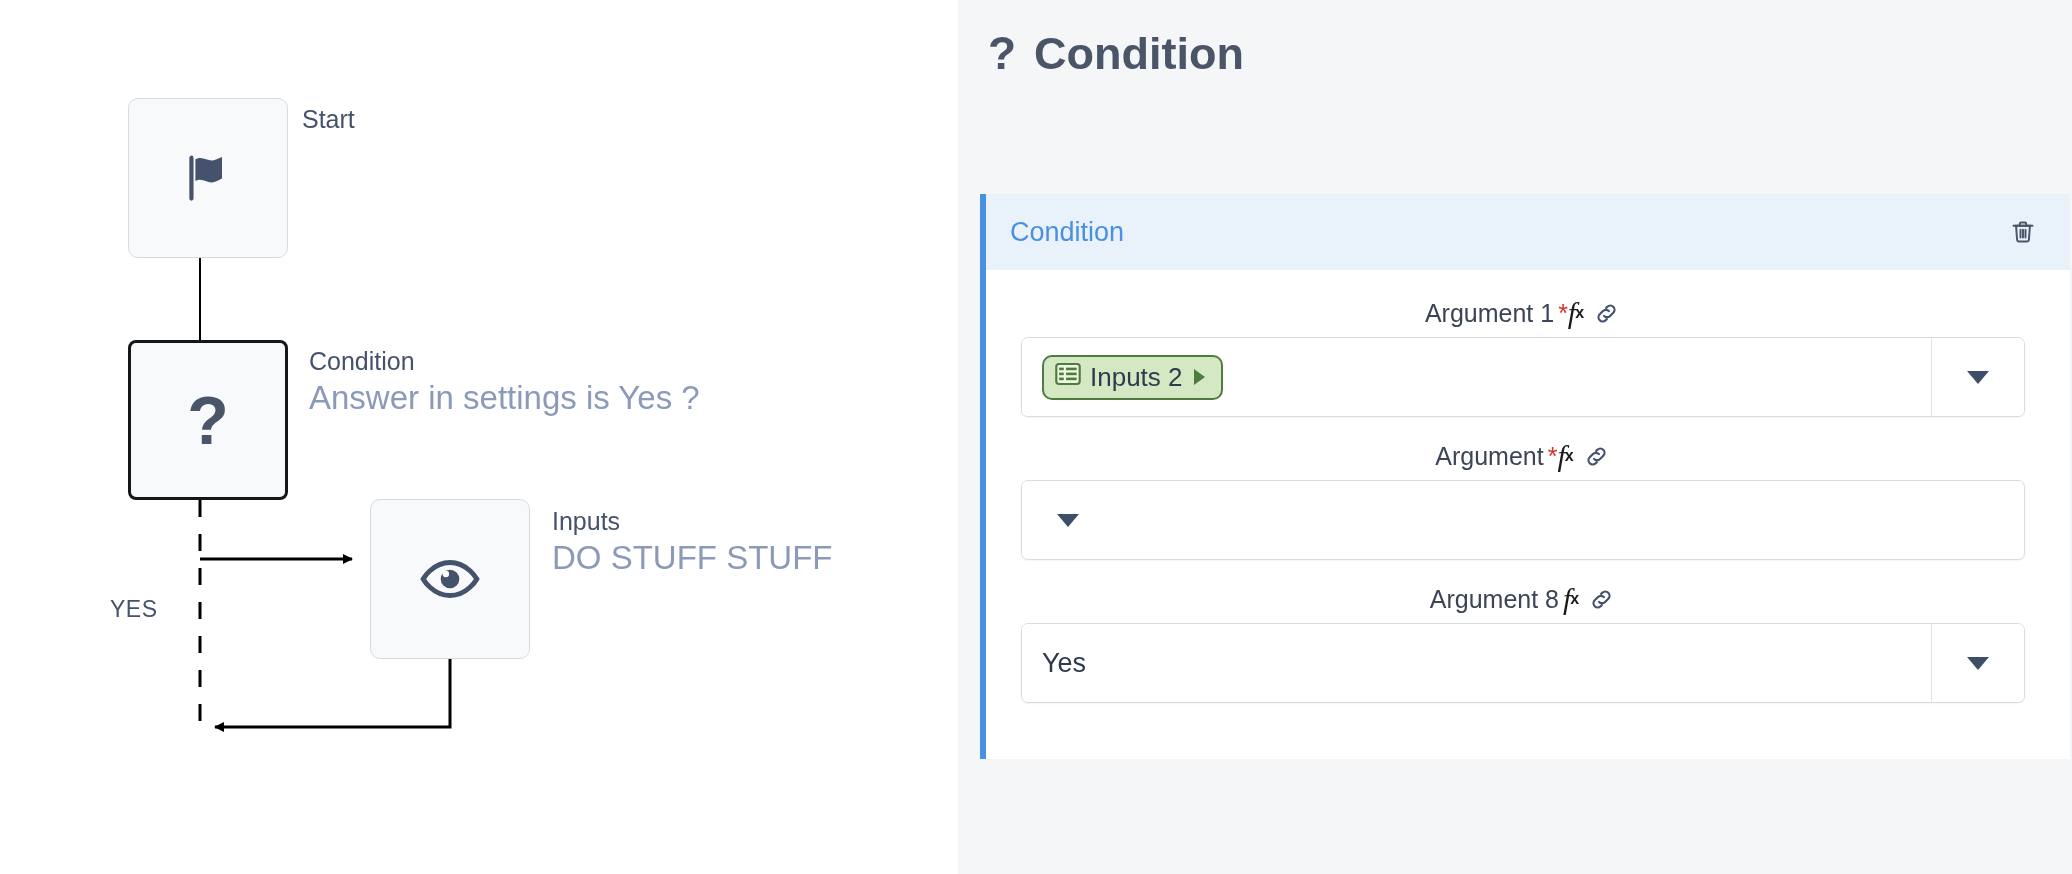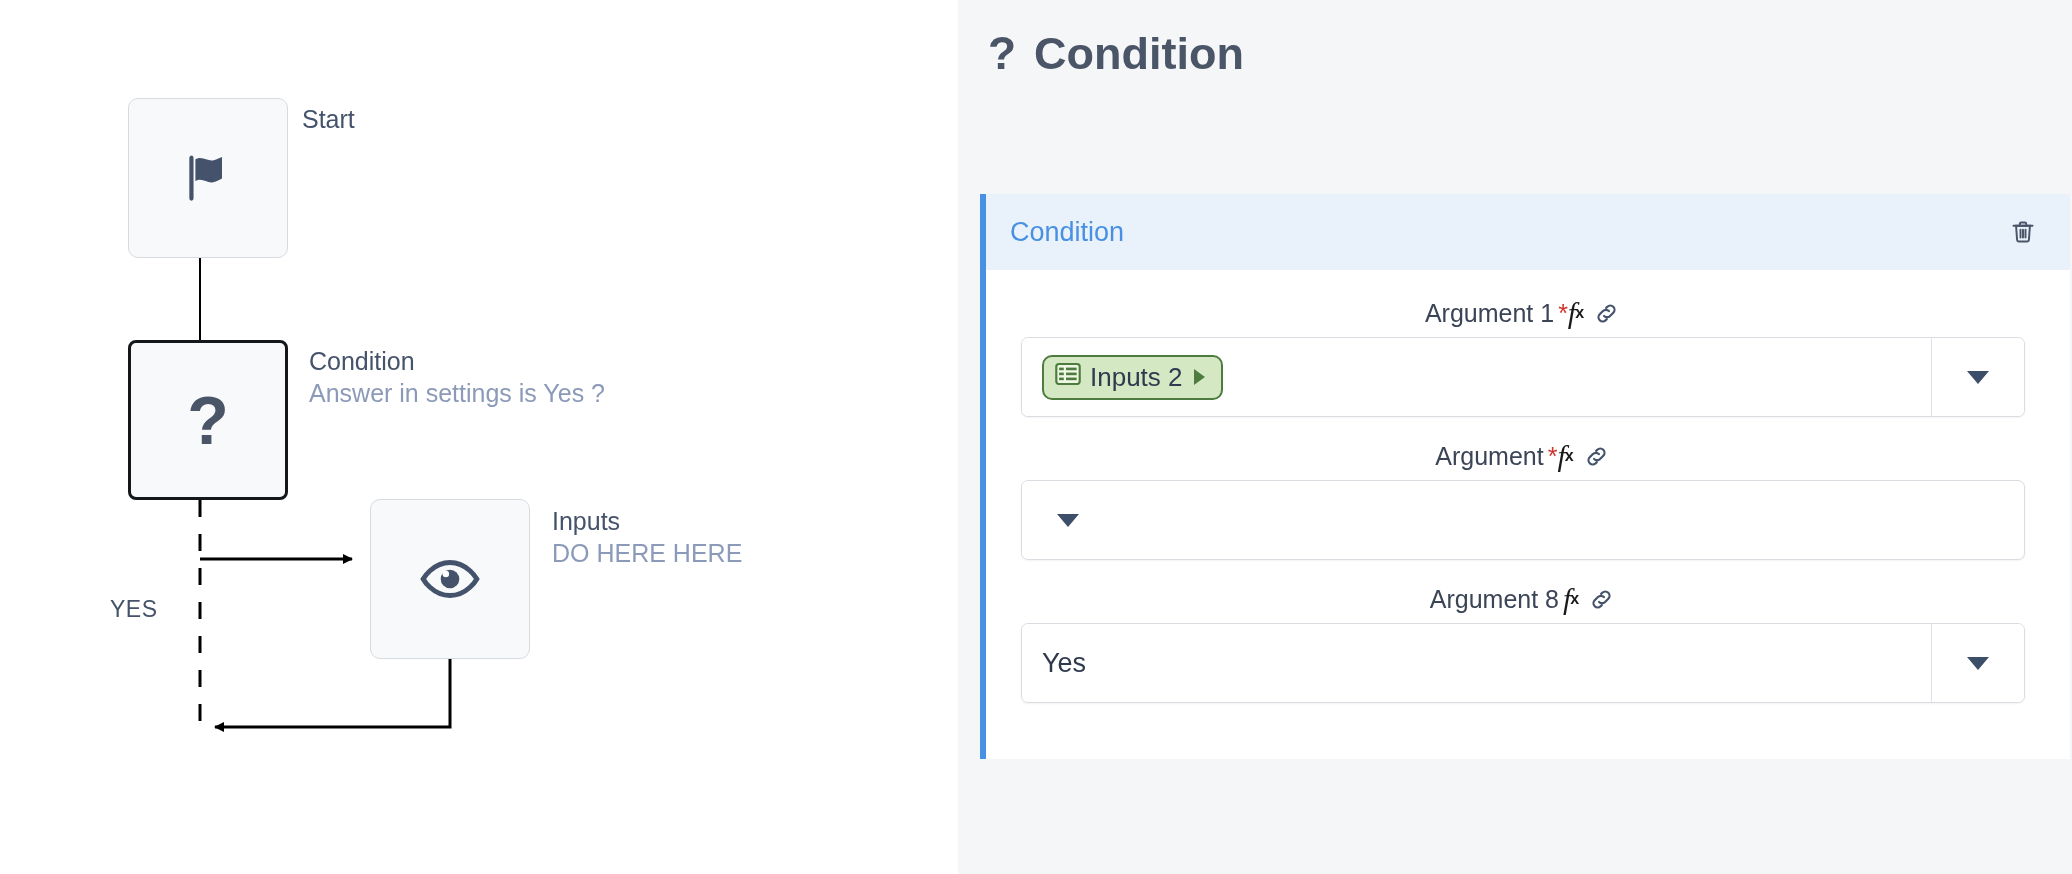--- a/index.html
+++ b/index.html
@@ -60,21 +60,21 @@
     position: absolute;
     font-family: "Liberation Sans", sans-serif;
   }
   .node-label .title {
     font-size: 25px;
     color: #44536b;
     line-height: 1.28;
     white-space: nowrap;
   }
   .node-label .subtitle {
-    font-size: 25px;
+    font-size: 33px;
     color: #8b9ab8;
     line-height: 1.28;
     white-space: nowrap;
   }
   #label-start { left: 302px; top: 103px; }
   #label-condition { left: 309px; top: 345px; }
   #label-output { left: 552px; top: 505px; }
 
   .edge-label {
     position: absolute;
@@ -309,21 +309,21 @@
       <span>
         <svg width="62" height="62" viewBox="0 0 24 24" fill="none" stroke="#44536b" stroke-width="1.9">
           <path d="M1.6 12S5.2 5.6 12 5.6 22.4 12 22.4 12 18.8 18.4 12 18.4 1.6 12 1.6 12z"></path>
           <circle cx="12" cy="12" r="3.6" fill="#44536b" stroke="none"></circle>
           <circle cx="10.4" cy="10.1" r="1.25" fill="#ffffff" stroke="none"></circle>
         </svg>
       </span>
     </div>
     <div class="node-label" id="label-output">
       <div class="title">Inputs</div>
-      <div class="subtitle">DO HERE HERE</div>
+      <div class="subtitle">DO STUFF STUFF</div>
     </div>
 
     <div class="edge-label">YES</div>
   </div>
 
   <div class="panel">
 
     <div class="panel-header">
       <span class="hdr-icon">?</span>
       <span class="hdr-title">Condition</span>

